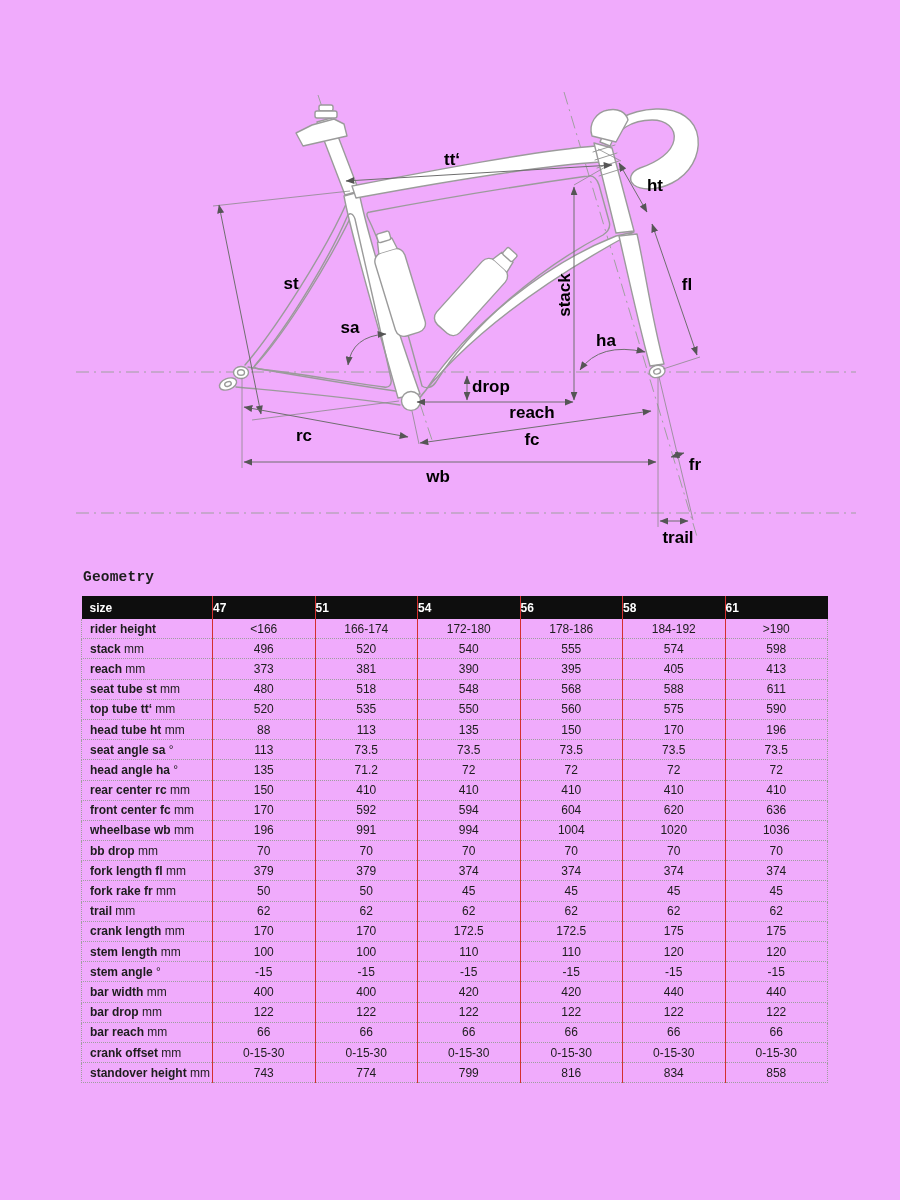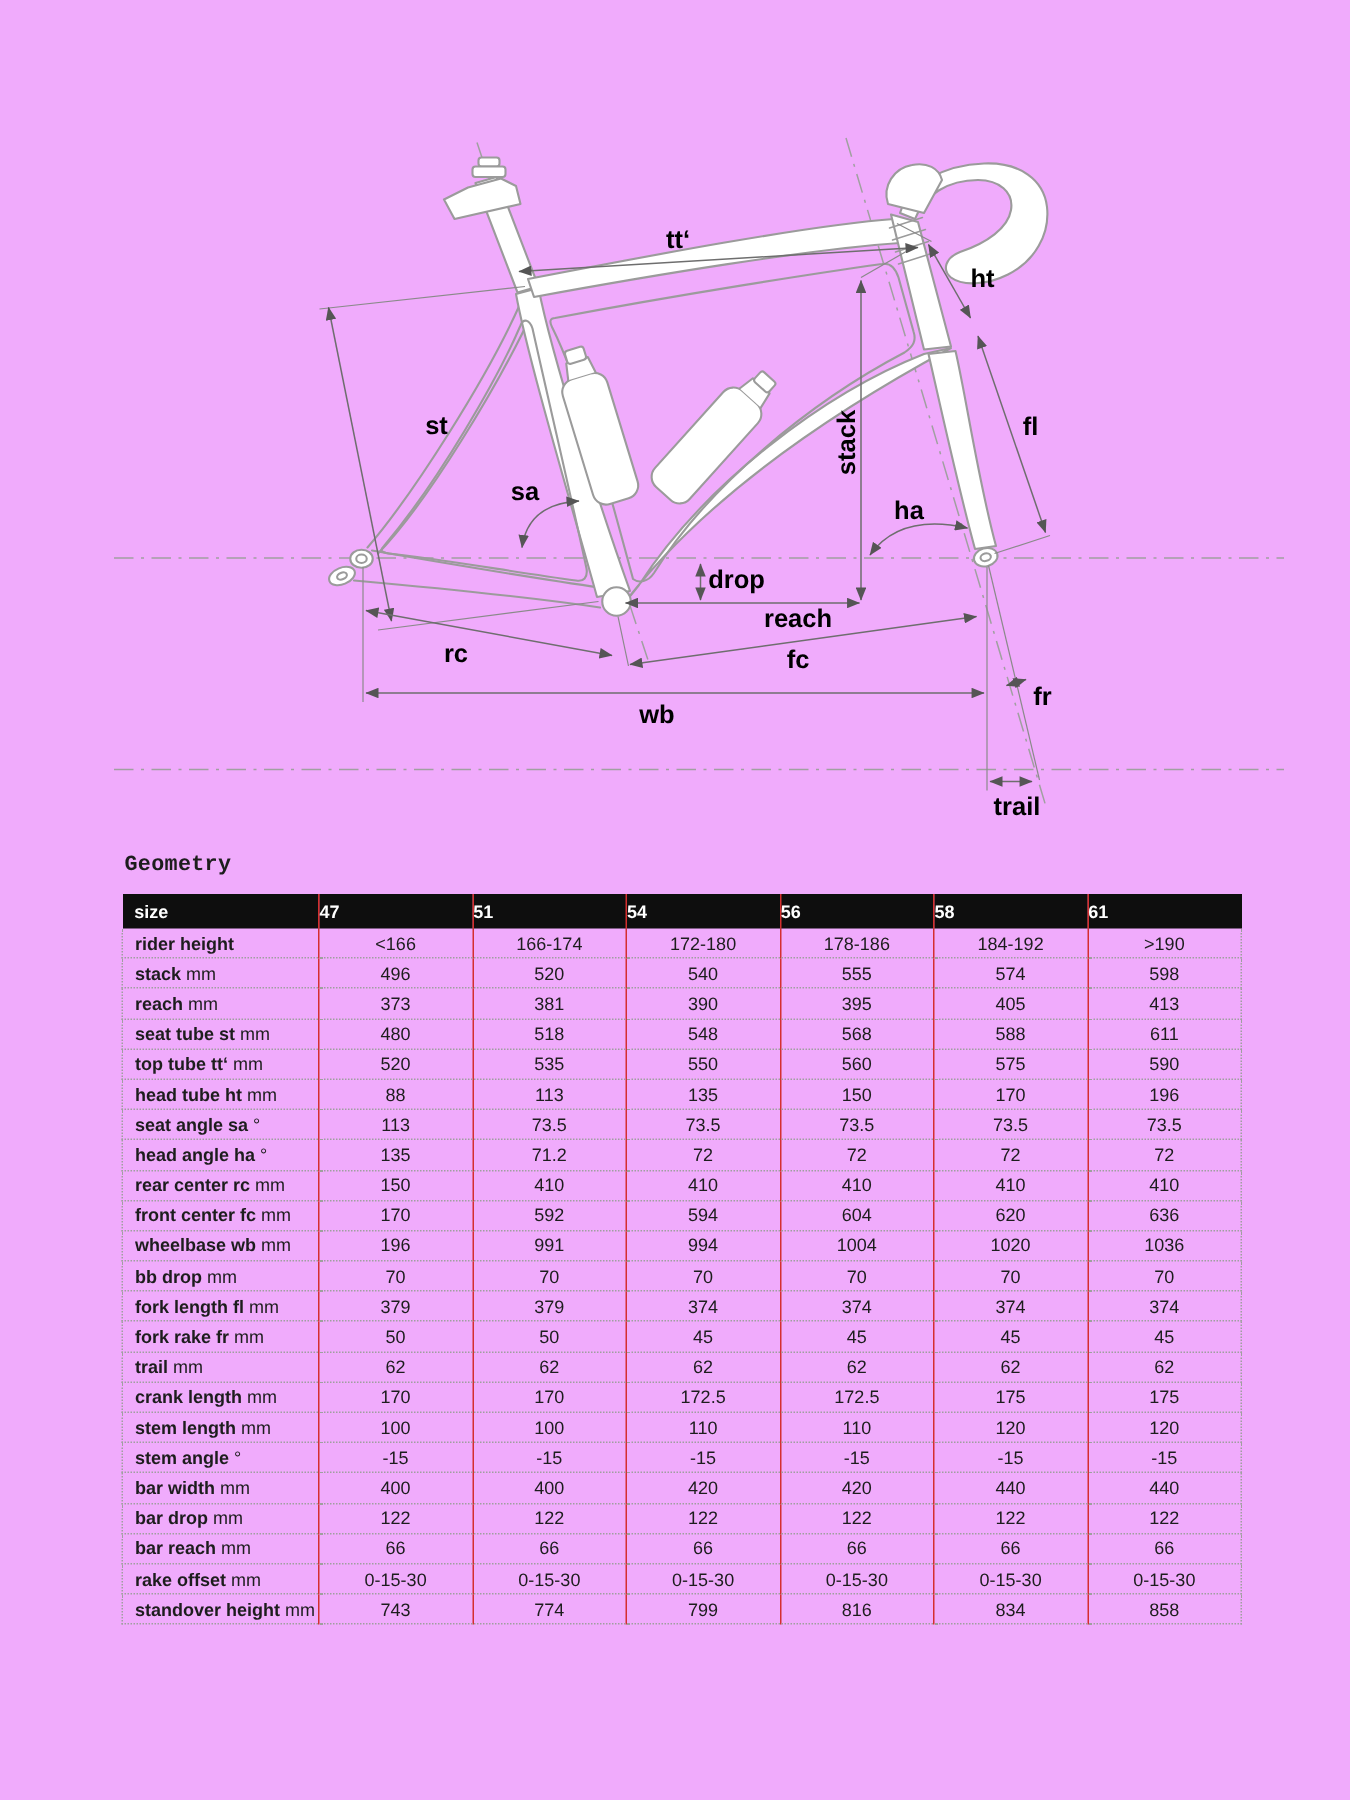--- a/index.html
+++ b/index.html
@@ -354,21 +354,21 @@
           <tr>
             <td><span class="lbl">bar reach</span><span class="unit"> mm</span></td>
             <td>66</td>
             <td>66</td>
             <td>66</td>
             <td>66</td>
             <td>66</td>
             <td>66</td>
           </tr>
           <tr>
-            <td><span class="lbl">rake offset</span><span class="unit"> mm</span></td>
+            <td><span class="lbl">crank offset</span><span class="unit"> mm</span></td>
             <td>0-15-30</td>
             <td>0-15-30</td>
             <td>0-15-30</td>
             <td>0-15-30</td>
             <td>0-15-30</td>
             <td>0-15-30</td>
           </tr>
           <tr>
             <td><span class="lbl">standover height</span><span class="unit"> mm</span></td>
             <td>743</td>

